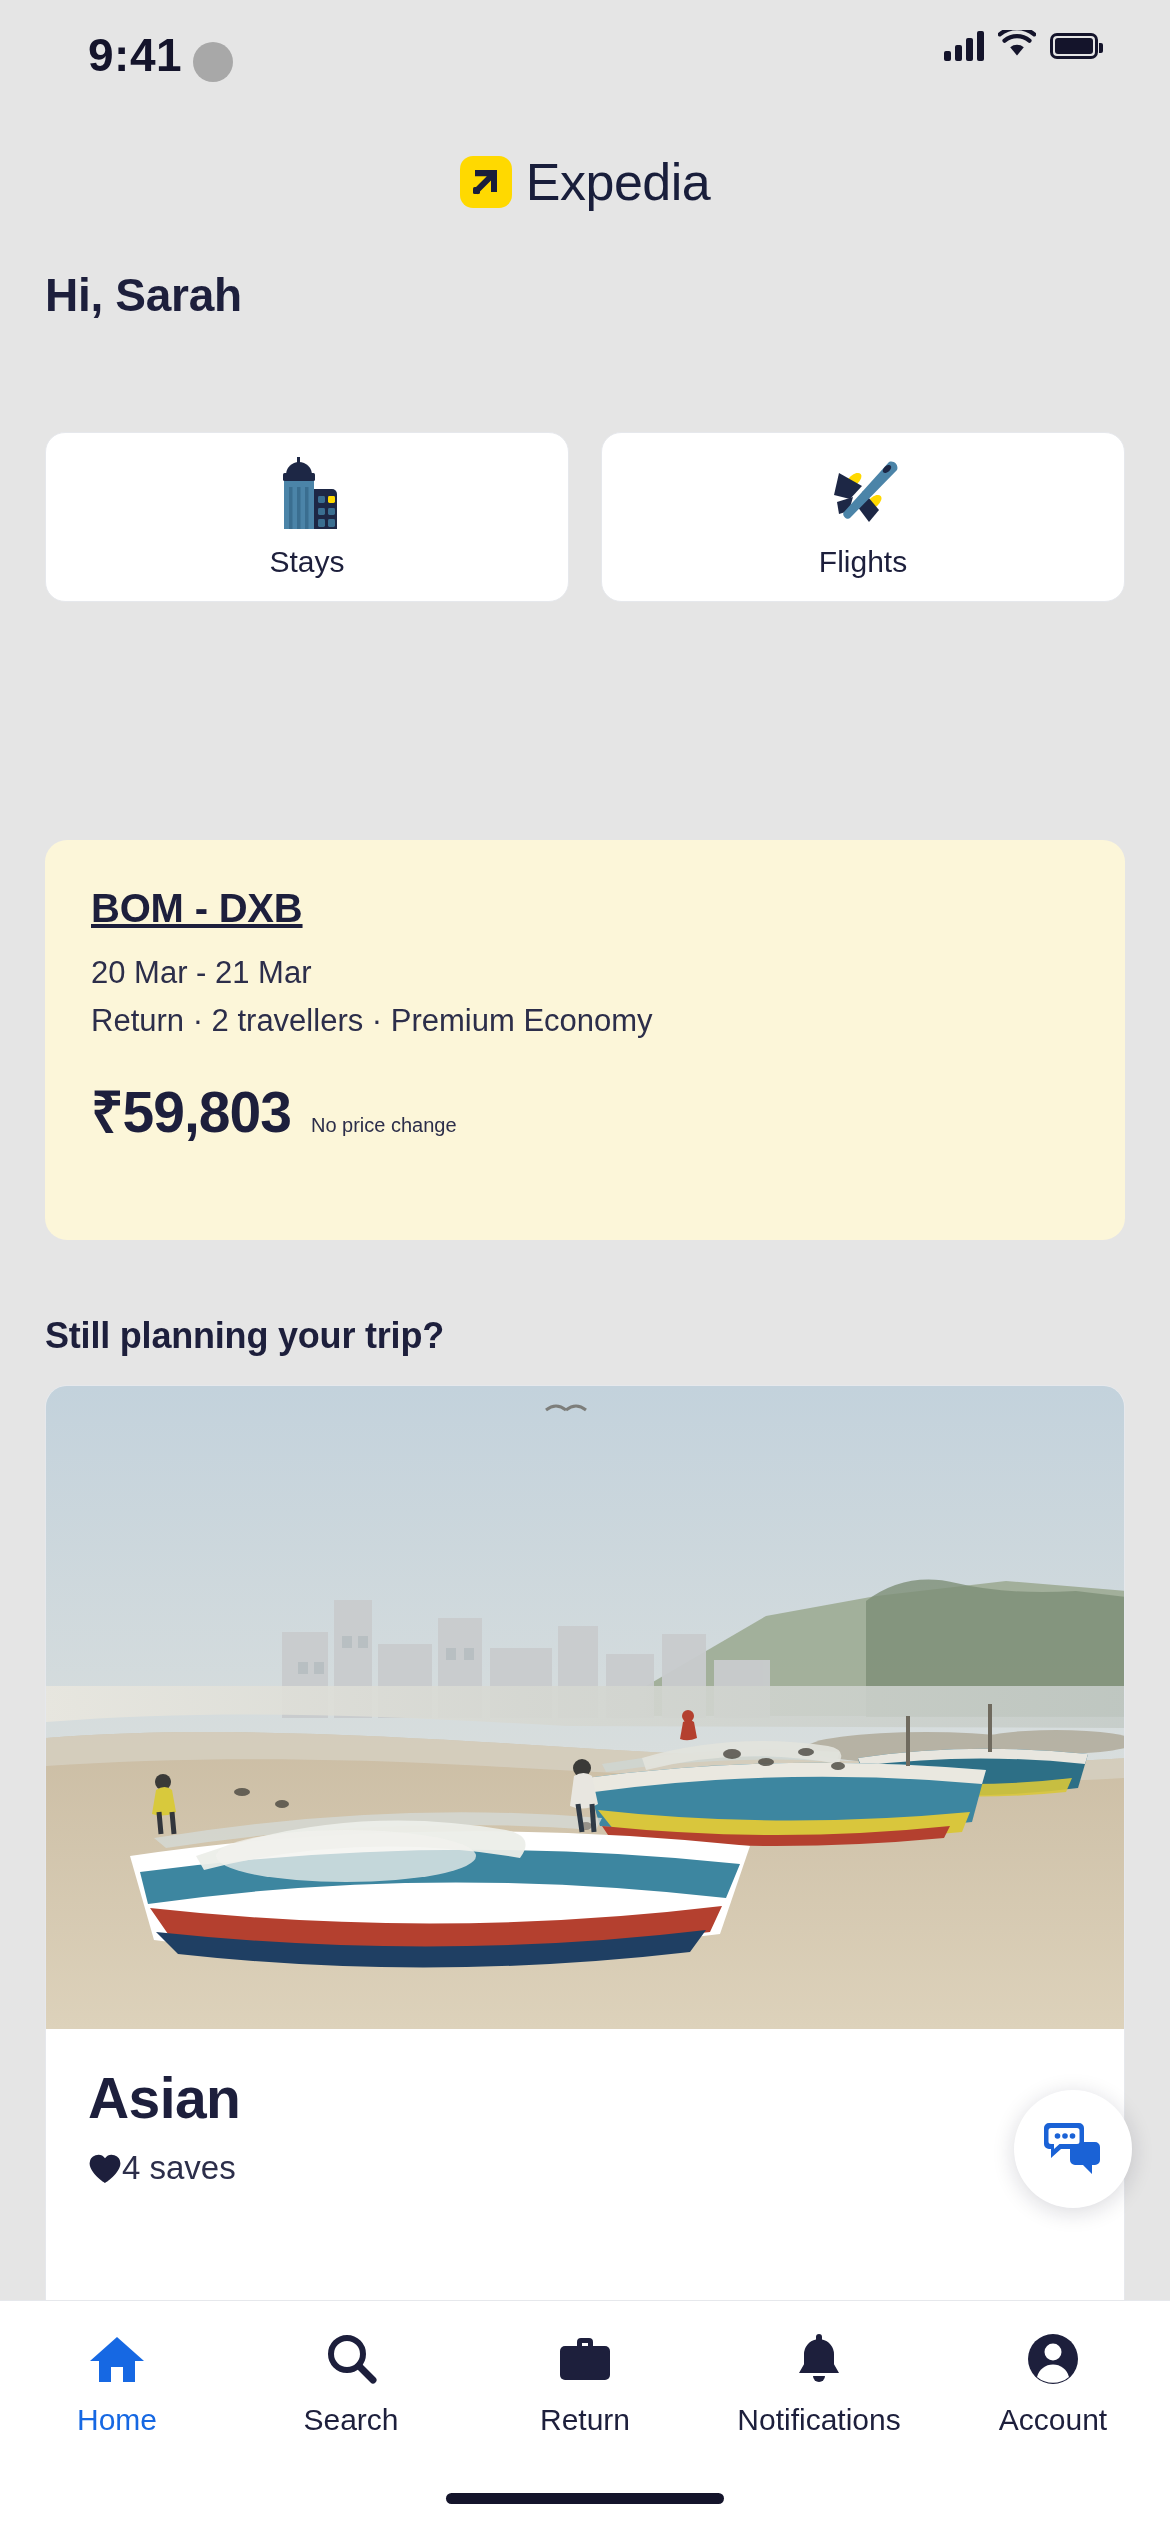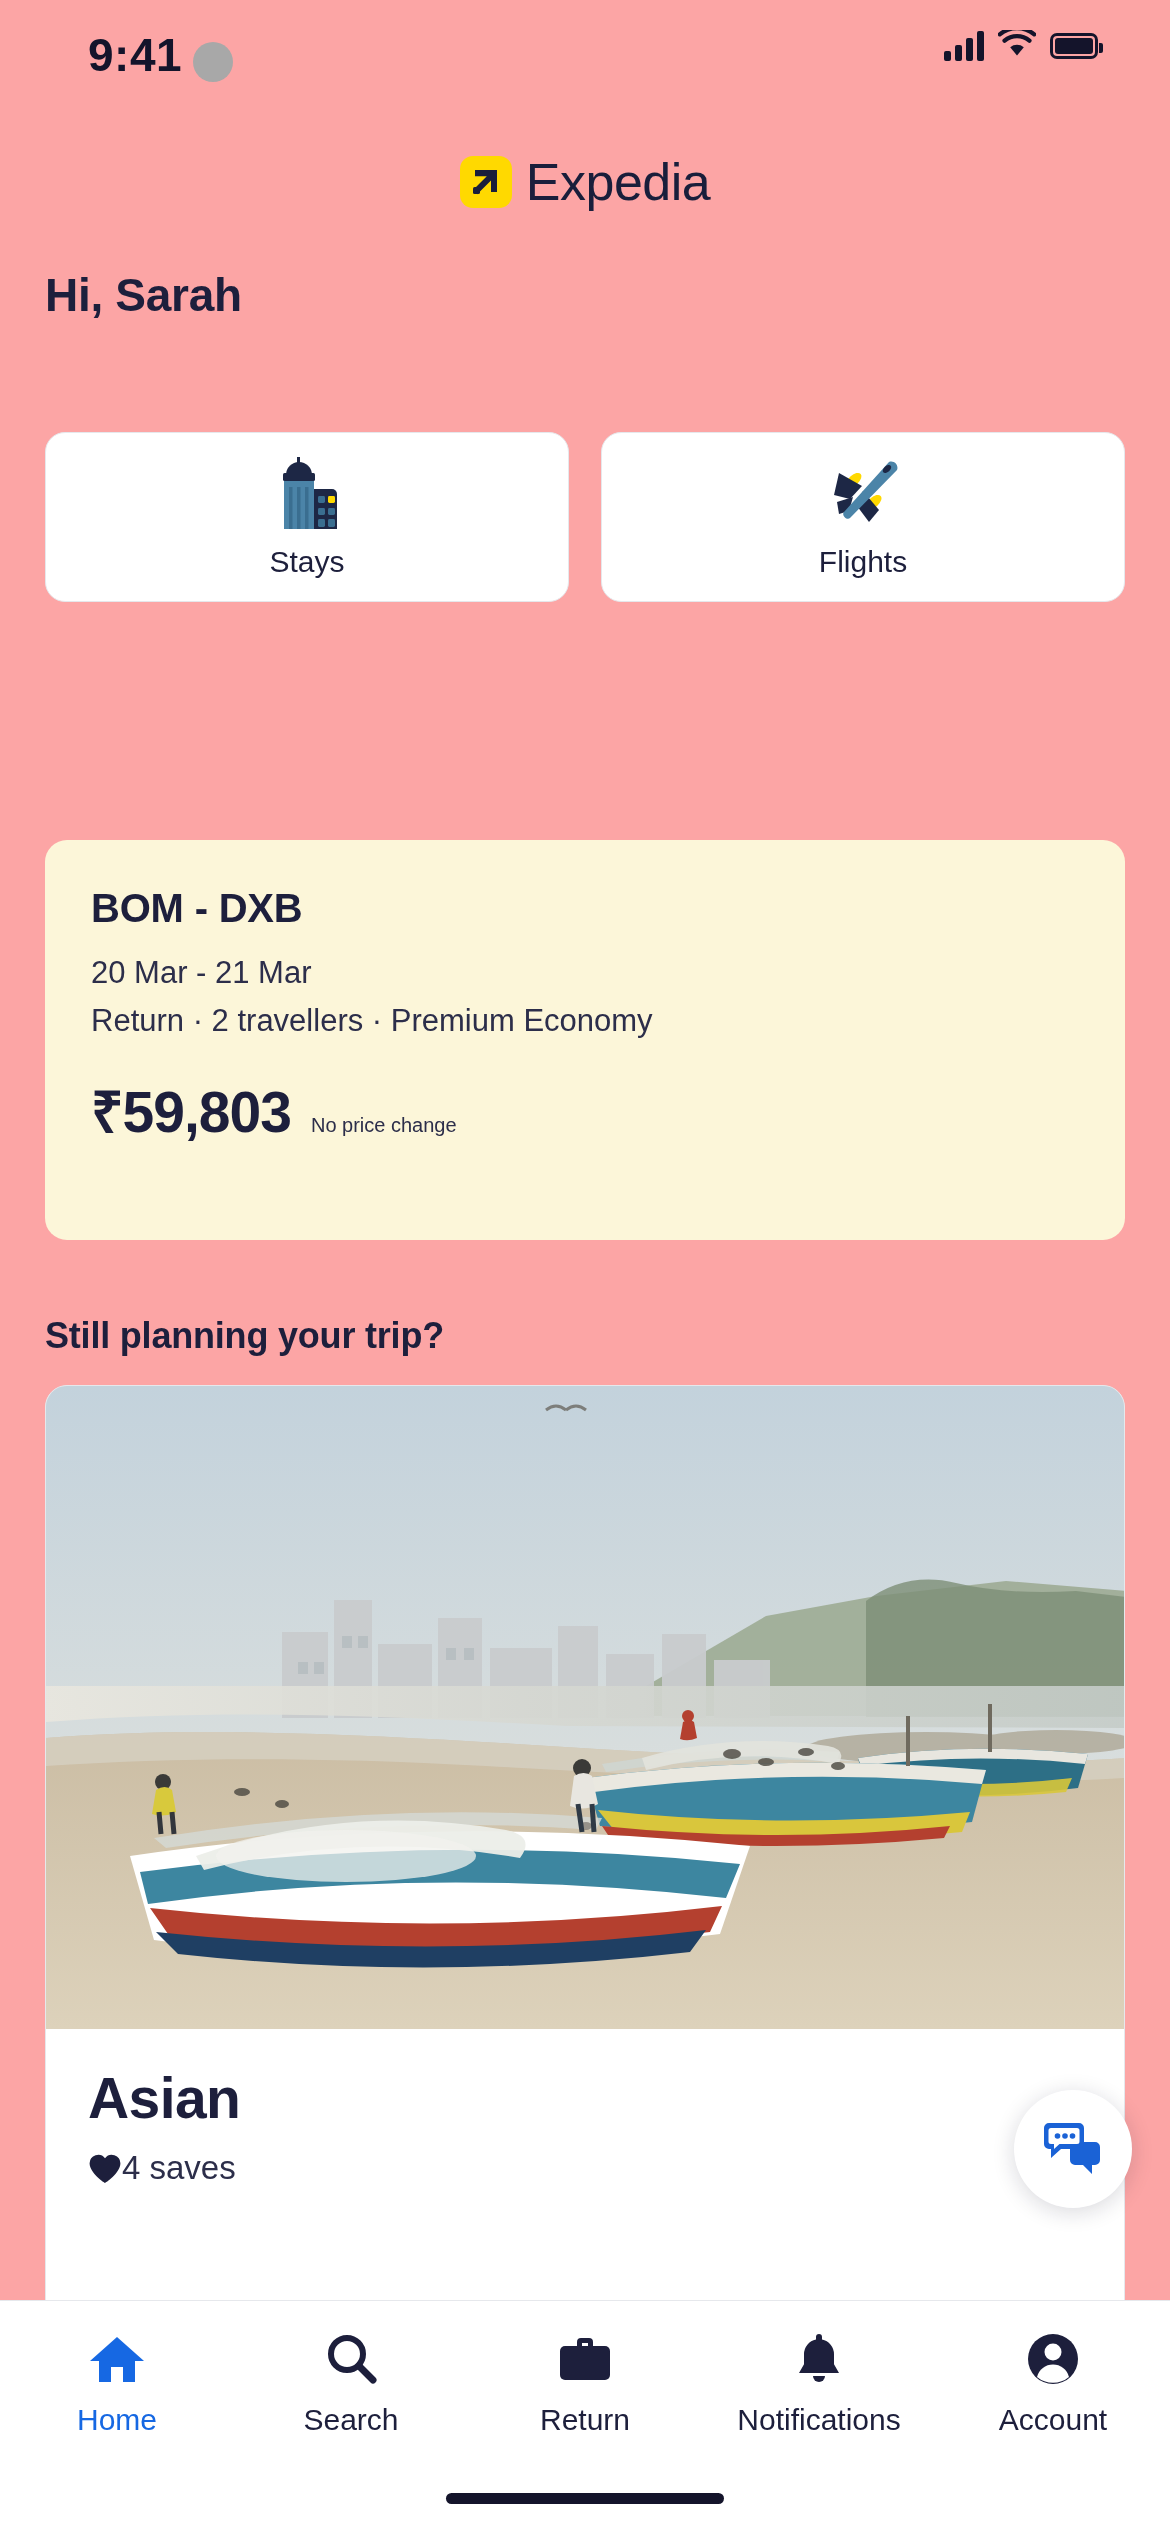--- a/index.html
+++ b/index.html
@@ -5,21 +5,21 @@
   * { box-sizing: border-box; margin: 0; padding: 0; }
   html, body {
     width: 1170px; height: 2532px;
     background: #ffffff;
     font-family: "Liberation Sans", sans-serif;
     -webkit-font-smoothing: antialiased;
   }
   .phone {
     position: relative;
     width: 1170px; height: 2532px;
-    background: #fca5a5;
+    background: #e5e5e5;
     overflow: hidden;
   }
 
   
   .statusbar {
     position: absolute; top: 0; left: 0;
     width: 1170px; height: 128px;
   }
   .status-time {
     position: absolute; left: 88px; top: 28px;
@@ -94,21 +94,21 @@
   #h-plan  { top: 1315px; }
 
   
   .track-card {
     position: absolute; left: 45px; top: 840px;
     width: 1080px; height: 400px;
     background: #fcf6d9; border-radius: 22px;
     padding: 46px 0 0 46px;
   }
   .track-route {
-    font-size: 40px; font-weight: 700; color: #1d1f3c; letter-spacing: -0.2px;
+    font-size: 40px; font-weight: 700; color: #1d1f3c; letter-spacing: -0.2px; text-decoration: underline;
   }
   .track-dates {
     margin-top: 24px; font-size: 31px; color: #2c2e4a;
   }
   .track-meta {
     margin-top: 12px; font-size: 31px; color: #2c2e4a;
   }
   .track-price-row {
     margin-top: 32px; display: flex; align-items: baseline; gap: 20px;
   }

